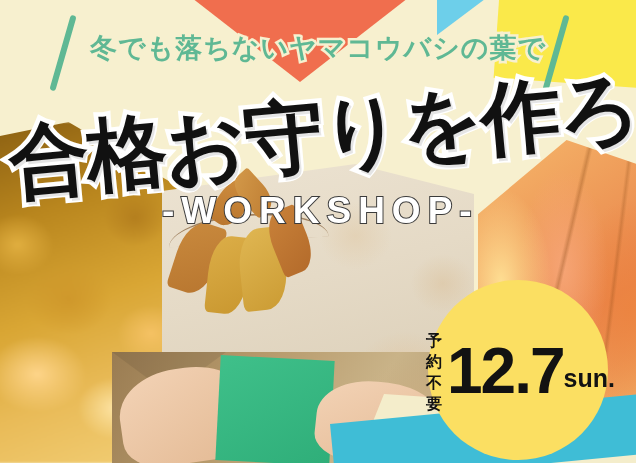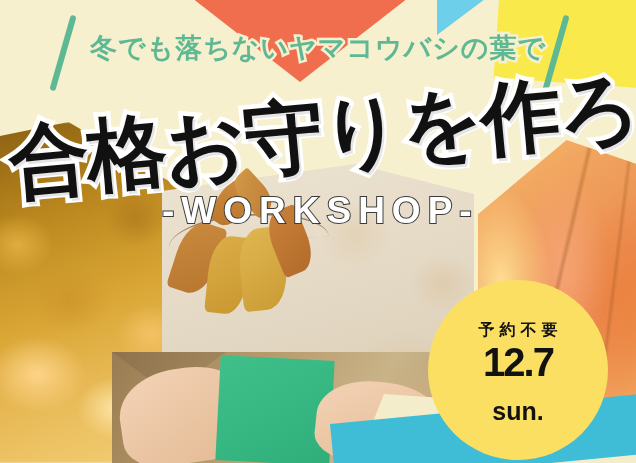--- a/index.html
+++ b/index.html
@@ -169,29 +169,29 @@
     paint-order:stroke fill;
     white-space:nowrap;
   }
 
   
   #date-badge{
     position:absolute;left:428px;top:280px;width:180px;height:180px;
     border-radius:50%;
     background:#FBDF62;
     z-index:10;
-    display:flex;flex-direction:column;align-items:center;justify-content:center;
+    display:flex;flex-direction:row;align-items:center;justify-content:center;
     color:#121212;
   }
   #badge-note{
     font-size:16px;font-weight:700;letter-spacing:5px;
     margin:6px 0 0 5px;
   }
   #badge-date{
-    font-size:40px;font-weight:900;letter-spacing:-2px;line-height:.95;
+    font-size:64px;font-weight:900;letter-spacing:-2px;line-height:.95;
     margin-top:2px;
   }
   #badge-day{
     font-size:25px;font-weight:800;letter-spacing:0;margin-top:16px;
   }
 </style>
 </head>
 <body>
 
 <div id="poster">

